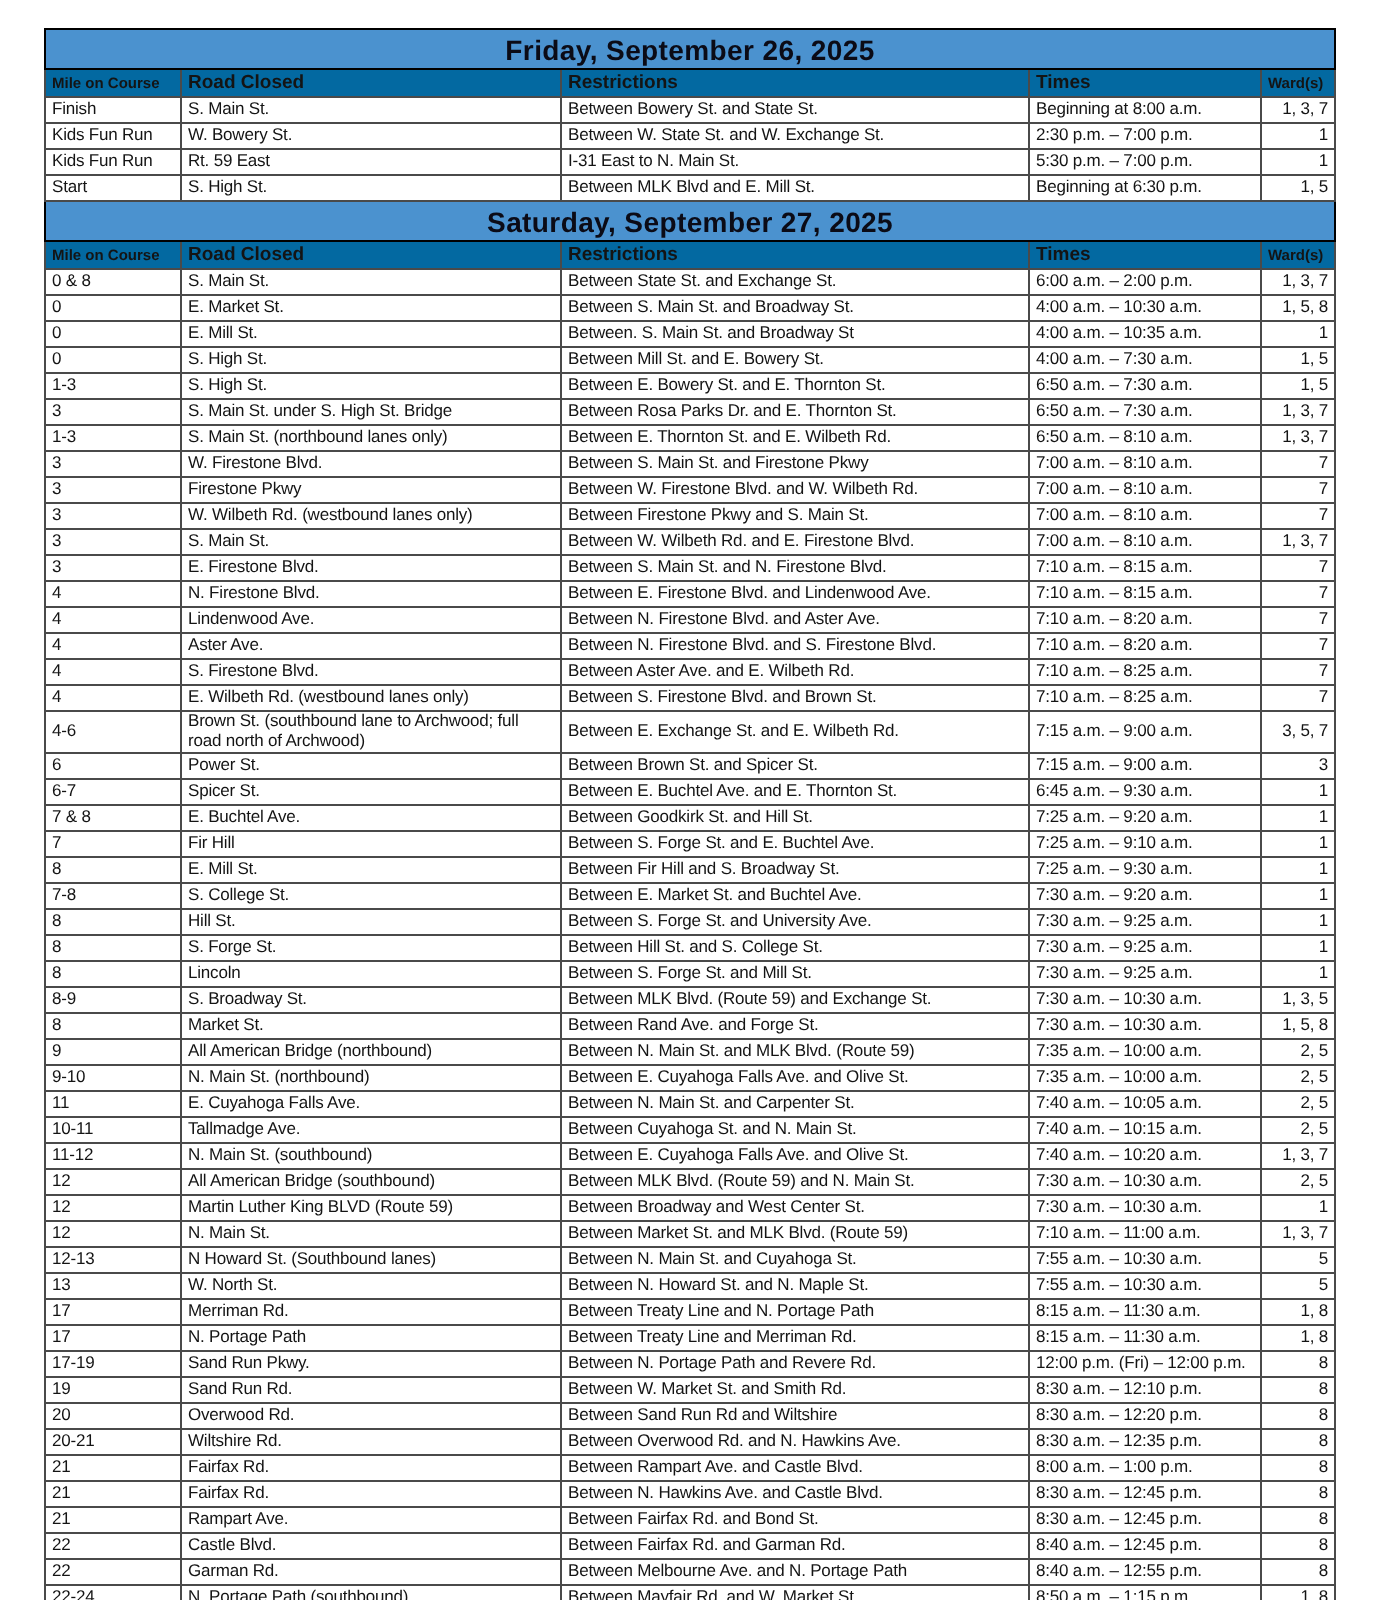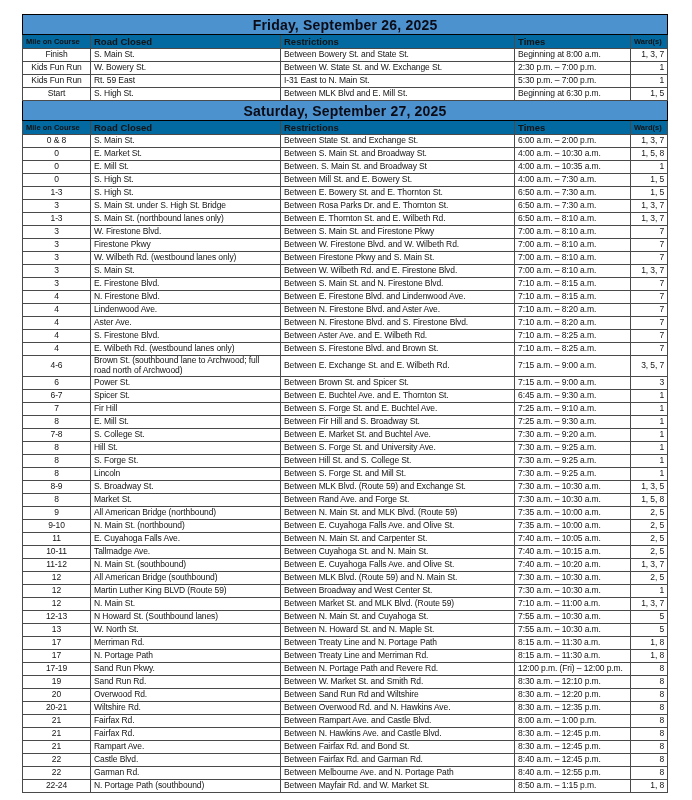--- a/index.html
+++ b/index.html
@@ -52,21 +52,21 @@
   }
   tr.data-row td {
     font-size: 8.5px;
     height: 12px;
     line-height: 1.15;
     letter-spacing: -0.1px;
     background: #ffffff;
   }
   td.col-times { white-space: nowrap; margin-left: 12px; }
   td.col-wards { text-align: right; white-space: nowrap; }
-  td.col-mile  { white-space: nowrap; text-align: center; }
+  td.col-mile  { white-space: nowrap; }
 </style>
 </head>
 <body>
 
 <div class="page">
   <table class="closures">
     <colgroup>
       <col style="width:68px">
       <col style="width:190px">
       <col style="width:234px">
@@ -256,20 +256,27 @@
           <td class="col-wards">3</td>
         </tr>
         <tr class="data-row">
           <td class="col-mile">6-7</td>
           <td class="col-road">Spicer St.</td>
           <td class="col-restrictions">Between E. Buchtel Ave. and E. Thornton St.</td>
           <td class="col-times">6:45 a.m. – 9:30 a.m.</td>
           <td class="col-wards">1</td>
         </tr>
         <tr class="data-row">
+          <td class="col-mile">7 &amp; 8</td>
+          <td class="col-road">E. Buchtel Ave.</td>
+          <td class="col-restrictions">Between Goodkirk St. and Hill St.</td>
+          <td class="col-times">7:25 a.m. – 9:20 a.m.</td>
+          <td class="col-wards">1</td>
+        </tr>
+        <tr class="data-row">
           <td class="col-mile">7</td>
           <td class="col-road">Fir Hill</td>
           <td class="col-restrictions">Between S. Forge St. and E. Buchtel Ave.</td>
           <td class="col-times">7:25 a.m. – 9:10 a.m.</td>
           <td class="col-wards">1</td>
         </tr>
         <tr class="data-row">
           <td class="col-mile">8</td>
           <td class="col-road">E. Mill St.</td>
           <td class="col-restrictions">Between Fir Hill and S. Broadway St.</td>

